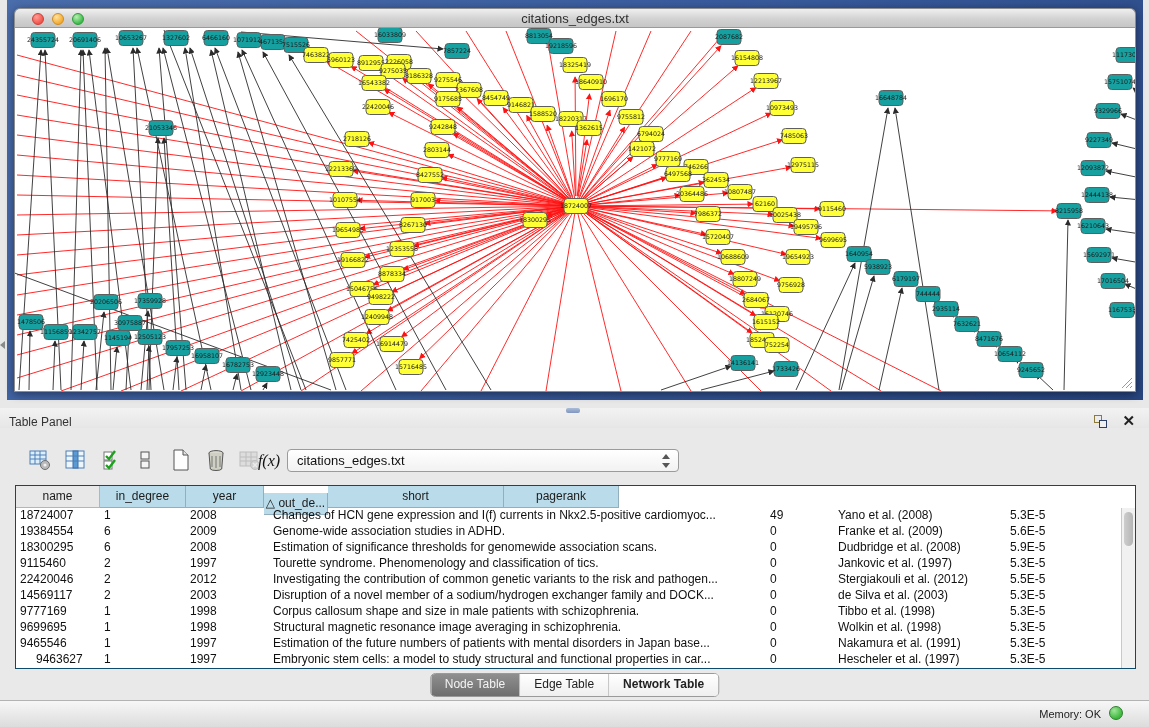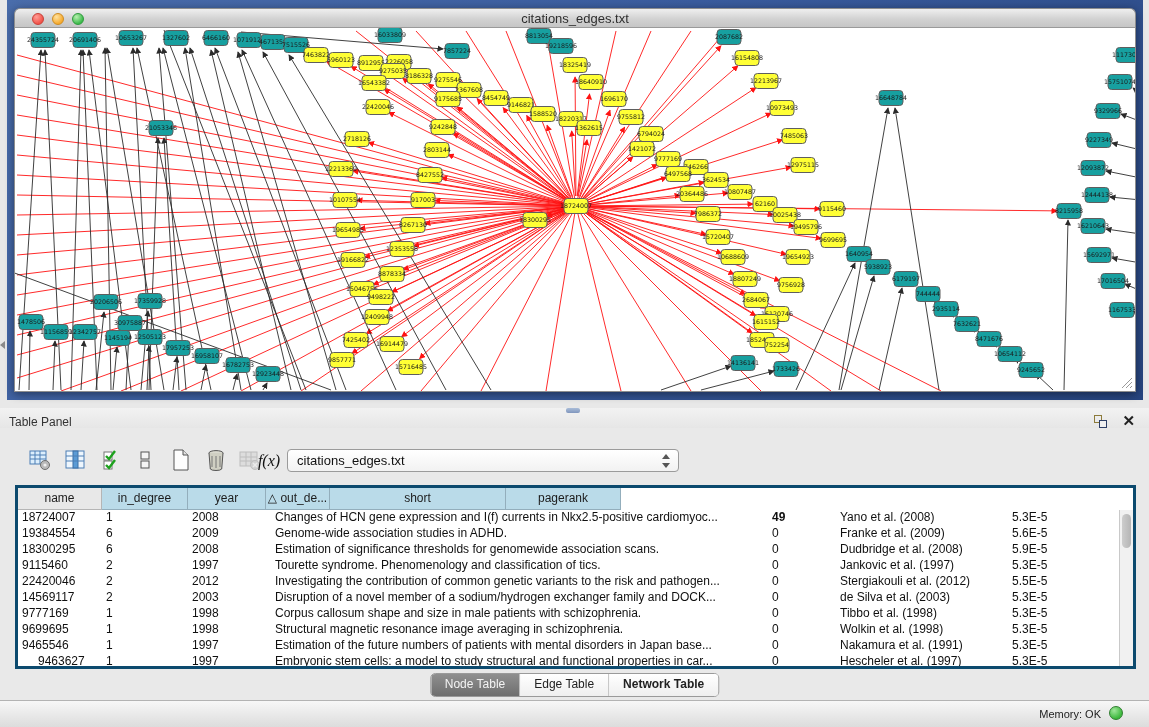--- a/index.html
+++ b/index.html
@@ -46,21 +46,21 @@
   .combo{position:absolute;left:287px;top:21px;width:392px;height:23px;background:linear-gradient(#fff,#f2f2f2);
     border:1px solid #9b9b9b;border-radius:4px;box-sizing:border-box;font-size:13px;color:#111;}
   .combo .val{position:absolute;left:9px;top:3px;}
   .stepper{position:absolute;right:8px;top:4px;width:9px;height:14px;}
   .stepper:before,.stepper:after{content:"";position:absolute;left:1px;width:0;height:0;
     border-left:4px solid transparent;border-right:4px solid transparent;}
   .stepper:before{top:0;border-bottom:5px solid #555;}
   .stepper:after{bottom:0;border-top:5px solid #555;}
   
   .ntable{position:absolute;left:15px;top:57px;width:1121px;height:184px;background:#fff;
-    border:3px solid #0c4a6e;box-sizing:border-box;overflow:hidden;}
+    border:1px solid #0c4a6e;box-sizing:border-box;overflow:hidden;}
   .thead{position:absolute;left:0;top:0;height:22px;width:100%;display:flex;}
   .th{height:22px;box-sizing:border-box;border-right:1px solid #93aebc;border-bottom:1px solid #93aebc;
     background:#badbe9;font-size:12px;color:#1c1c1c;text-align:center;line-height:21px;
     overflow:hidden;white-space:nowrap;}
   .th.first{background:#e8e8e8;border-right:1px solid #b5b5b5;border-bottom:1px solid #b5b5b5;}
   .tbody{position:absolute;left:0;top:22px;width:100%;}
   .tr{display:flex;height:16px;}
   .td{height:16px;box-sizing:border-box;font-size:12px;color:#101010;line-height:15px;
     overflow:hidden;white-space:nowrap;padding-left:4px;}
   .tr .td:nth-child(4){padding-left:9px;}
@@ -589,31 +589,31 @@
       <span class="val">citations_edges.txt</span>
       <span class="stepper"></span>
     </div>
   </div>
 
   <div class="ntable">
     <div class="thead">
         <div class="th first" style="width: 84px;">name</div>
         <div class="th" style="width: 86px;">in_degree</div>
         <div class="th" style="width: 78px;">year</div>
-        <div class="th" style="width: 64px;">△ out_de...</div>
+        <div class="th" style="width: 64px; margin-top: 7px;">△ out_de...</div>
         <div class="th" style="width: 176px;">short</div>
         <div class="th" style="width: 115px;">pagerank</div>
       </div>
     <div class="tbody">
         <div class="tr">
           <div class="td" style="width: 84px;">18724007</div>
           <div class="td" style="width: 86px;">1</div>
           <div class="td" style="width: 78px;">2008</div>
           <div class="td" style="width: 502px;">Changes of HCN gene expression and I(f) currents in Nkx2.5-positive cardiomyoc...</div>
-          <div class="td" style="width: 64px; font-weight: bold;">49</div>
+          <div class="td" style="width: 64px;">49</div>
           <div class="td" style="width: 176px;">Yano et al. (2008)</div>
           <div class="td" style="width: 115px;">5.3E-5</div>
         </div>
         <div class="tr">
           <div class="td" style="width: 84px;">19384554</div>
           <div class="td" style="width: 86px;">6</div>
           <div class="td" style="width: 78px;">2009</div>
           <div class="td" style="width: 502px;">Genome-wide association studies in ADHD.</div>
           <div class="td" style="width: 64px;">0</div>
           <div class="td" style="width: 176px;">Franke et al. (2009)</div>

